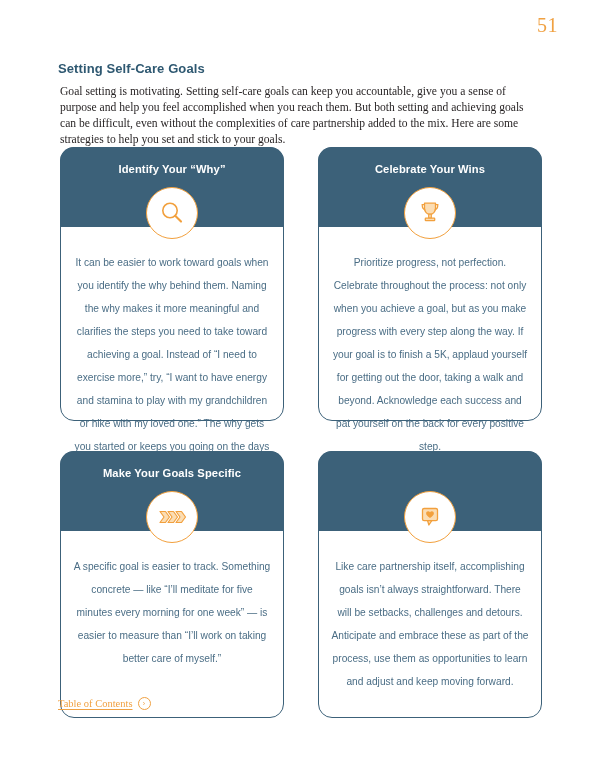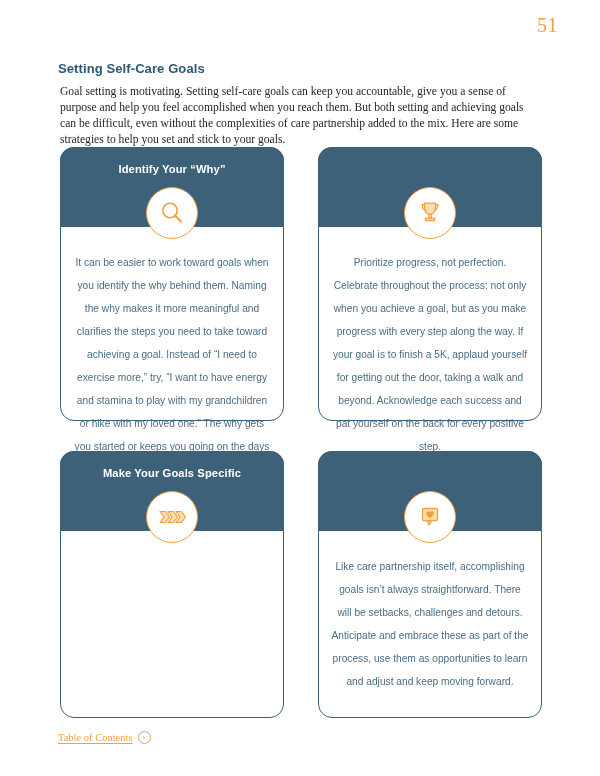--- a/index.html
+++ b/index.html
@@ -126,21 +126,21 @@
     text-align: center;
     font-size: 10.2px;
     line-height: 23px;
     color: #4a6d85;
   }
 
   
   .toc-link {
     position: absolute;
     left: 58px;
-    top: 731px;
+    top: 697px;
     display: flex;
     align-items: center;
     gap: 5px;
     color: #f0a142;
     font-family: "Liberation Serif", serif;
     font-size: 10.5px;
     text-decoration: none;
   }
   .toc-label {
     text-decoration: underline;
@@ -179,20 +179,21 @@
         <svg width="30" height="30" viewBox="0 0 30 30" fill="none">
           <circle cx="13" cy="12.5" r="7.2" stroke="#f2a03d" stroke-width="1.6"></circle>
           <line x1="18.2" y1="17.8" x2="24" y2="23.6" stroke="#f2a03d" stroke-width="2.1" stroke-linecap="round"></line>
         </svg>
       </div>
       <div class="card-body">It can be easier to work toward goals when you identify the why behind them. Naming the why makes it more meaningful and clarifies the steps you need to take toward achieving a goal. Instead of “I need to exercise more,” try, “I want to have energy and stamina to play with my grandchildren or hike with my loved one.” The why gets you started or keeps you going on the days when life or care partnership might otherwise get in the way.</div>
     </div>
 
     <div class="card tall">
       <div class="card-band"></div>
+      <div class="card-title">Celebrate Your Wins</div>
       <div class="icon-badge">
         <svg width="30" height="30" viewBox="0 0 30 30">
           <path d="M9.5 5.2h11v5.1c0 3.4-2.5 6-5.5 6s-5.5-2.6-5.5-6z" fill="#fbddb4" stroke="#f2a03d" stroke-width="1.3" stroke-linejoin="round"></path>
           <path d="M9.5 6.6H7.2c0 3 .9 4.7 2.6 5.2" fill="none" stroke="#f2a03d" stroke-width="1.3" stroke-linecap="round"></path>
           <path d="M20.5 6.6h2.3c0 3-.9 4.7-2.6 5.2" fill="none" stroke="#f2a03d" stroke-width="1.3" stroke-linecap="round"></path>
           <rect x="13.7" y="16.1" width="2.6" height="4.1" fill="#fbddb4" stroke="#f2a03d" stroke-width="1.2"></rect>
           <rect x="10.3" y="20.2" width="9.4" height="2.5" rx="0.6" fill="#fbddb4" stroke="#f2a03d" stroke-width="1.3"></rect>
         </svg>
       </div>
       <div class="card-body">Prioritize progress, not perfection. Celebrate throughout the process: not only when you achieve a goal, but as you make progress with every step along the way. If your goal is to finish a 5K, applaud yourself for getting out the door, taking a walk and beyond. Acknowledge each success and pat yourself on the back for every positive step.</div>
@@ -201,20 +202,21 @@
     <div class="card short">
       <div class="card-band"></div>
       <div class="card-title">Make Your Goals Specific</div>
       <div class="icon-badge">
         <svg width="32" height="30" viewBox="0 0 32 30">
           <path d="M4 9.5h5.5l4 5.5-4 5.5H4l4-5.5z" fill="#fbddb4" stroke="#f2a03d" stroke-width="1.2" stroke-linejoin="round"></path>
           <path d="M12 9.5h5.5l4 5.5-4 5.5H12l4-5.5z" fill="#fbddb4" stroke="#f2a03d" stroke-width="1.2" stroke-linejoin="round"></path>
           <path d="M20 9.5h5.5l4 5.5-4 5.5H20l4-5.5z" fill="#fbddb4" stroke="#f2a03d" stroke-width="1.2" stroke-linejoin="round"></path>
         </svg>
       </div>
+      <div class="card-body">A specific goal is easier to track. Something concrete — like “I’ll meditate for five minutes every morning for one week” — is easier to measure than “I’ll work on taking better care of myself.”</div>
     </div>
 
     <div class="card short">
       <div class="card-band"></div>
       <div class="icon-badge">
         <svg width="30" height="30" viewBox="0 0 30 30">
           <rect x="7.5" y="6.5" width="15" height="12.2" rx="1.6" fill="#fbddb4" stroke="#f2a03d" stroke-width="1.3"></rect>
           <path d="M12.6 18.7h4.2L13.9 23z" fill="#fbddb4" stroke="#f2a03d" stroke-width="1.3" stroke-linejoin="round"></path>
           <path d="M15 16.1c-2.6-1.9-3.9-3.2-3.9-4.8 0-1.2.9-2.1 2-2.1.8 0 1.5.4 1.9 1.1.4-.7 1.1-1.1 1.9-1.1 1.1 0 2 .9 2 2.1 0 1.6-1.3 2.9-3.9 4.8z" fill="#f2a03d"></path>
         </svg>

